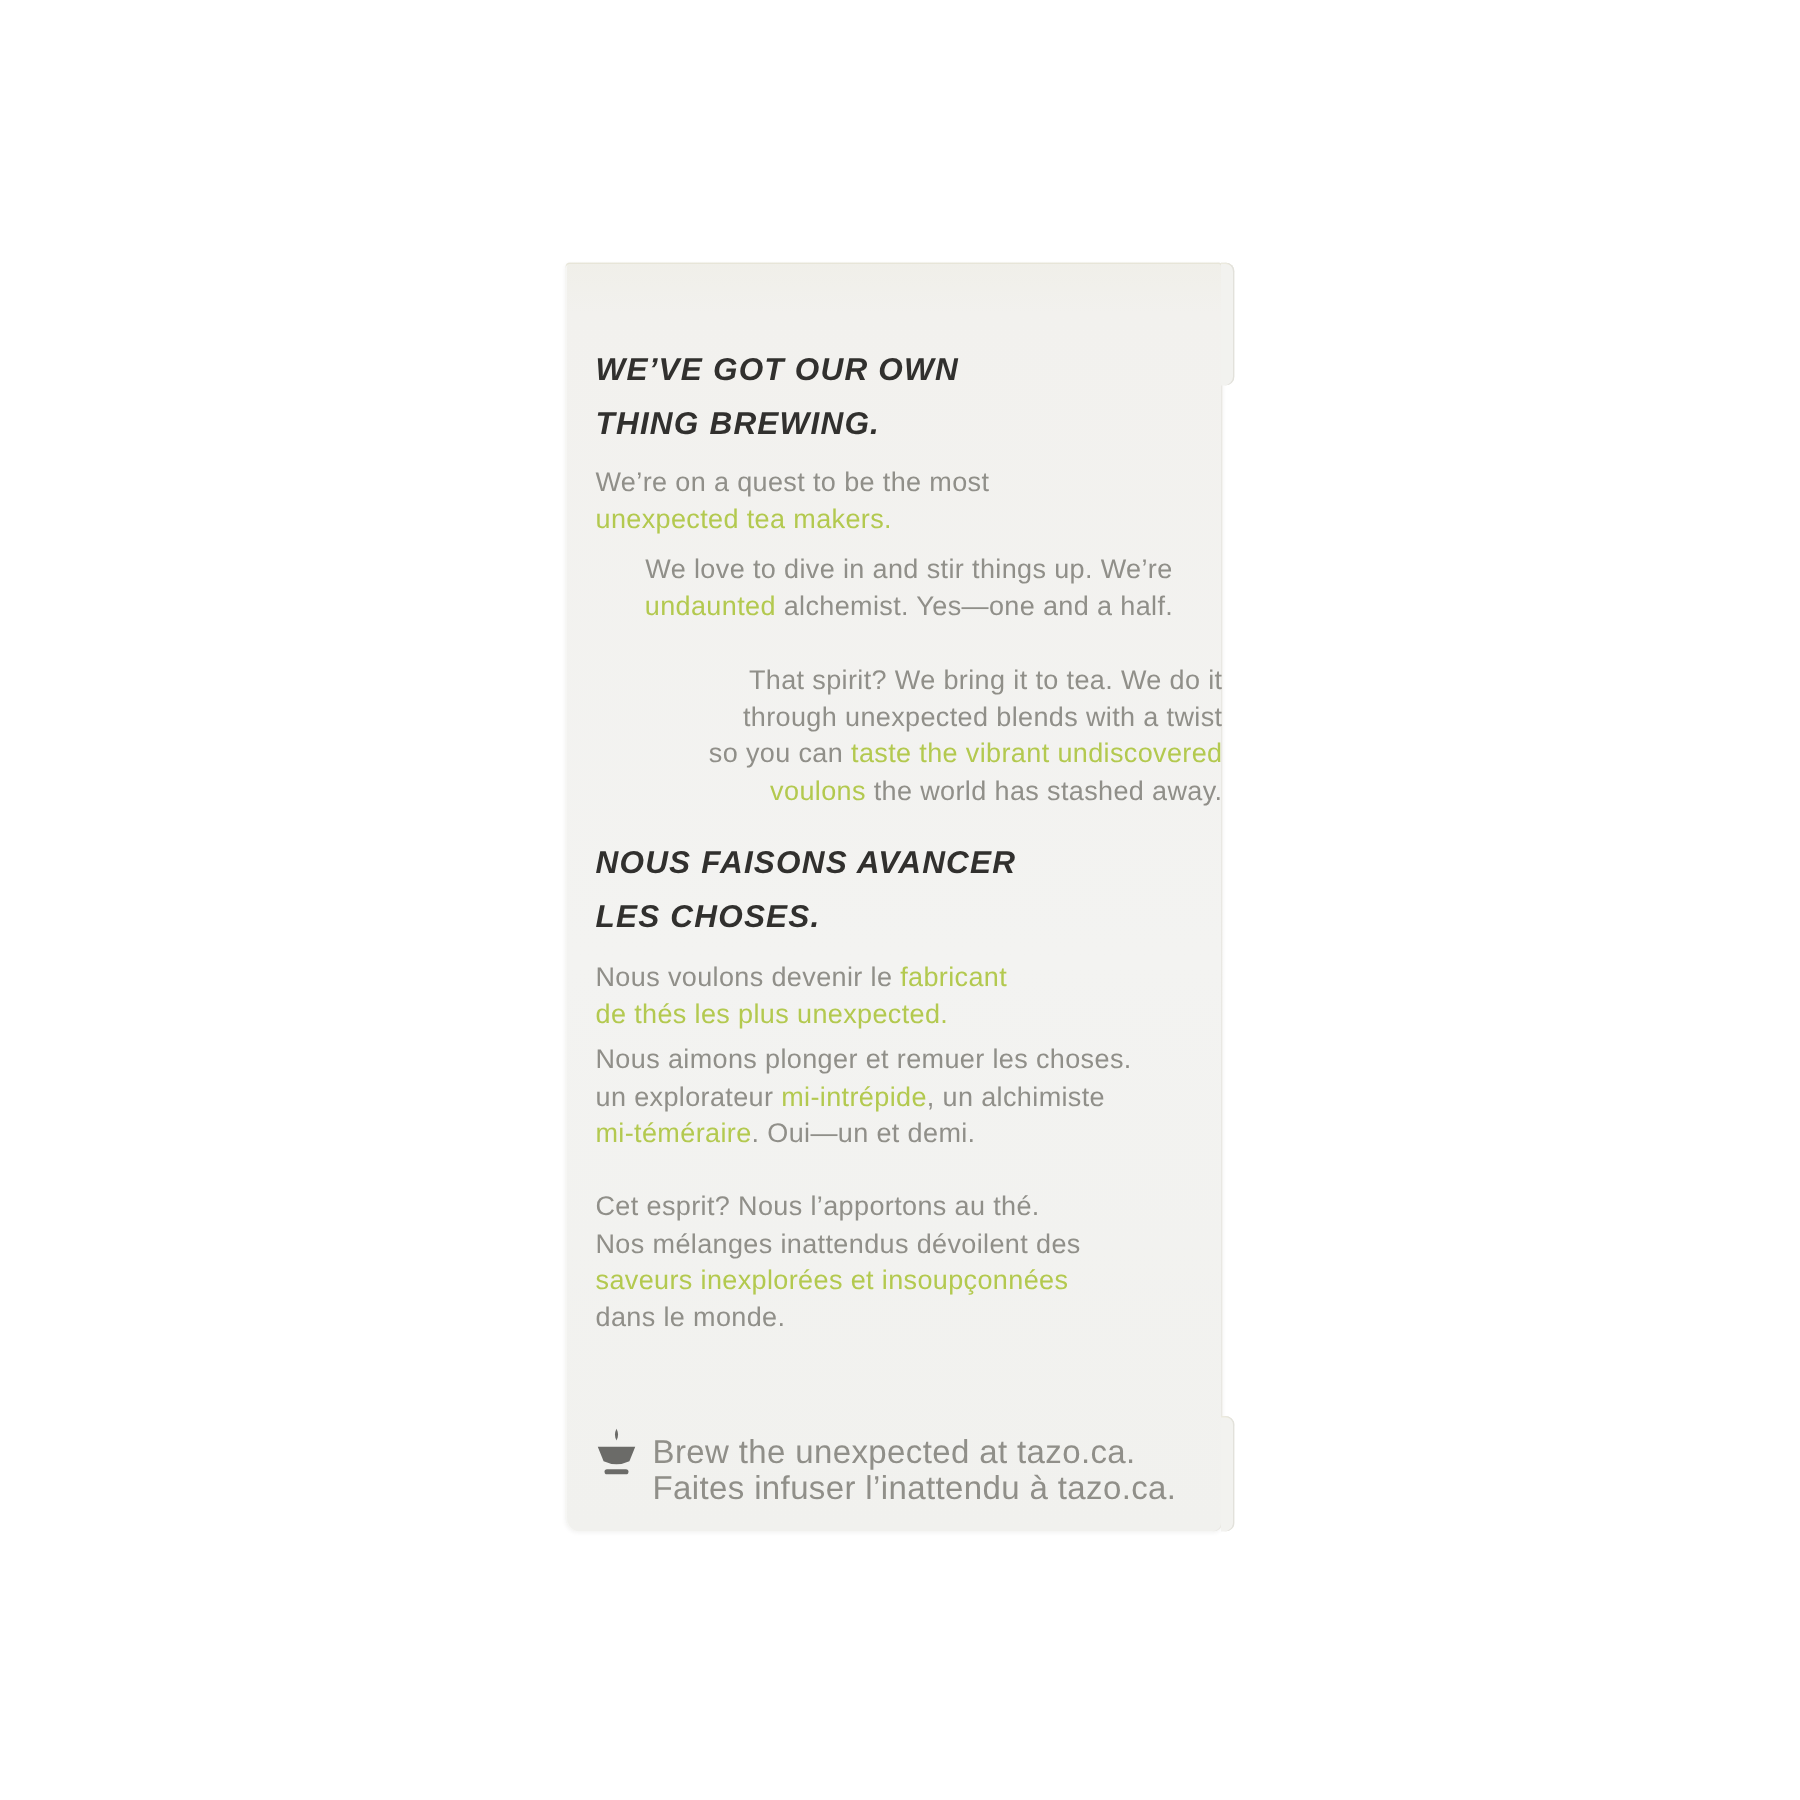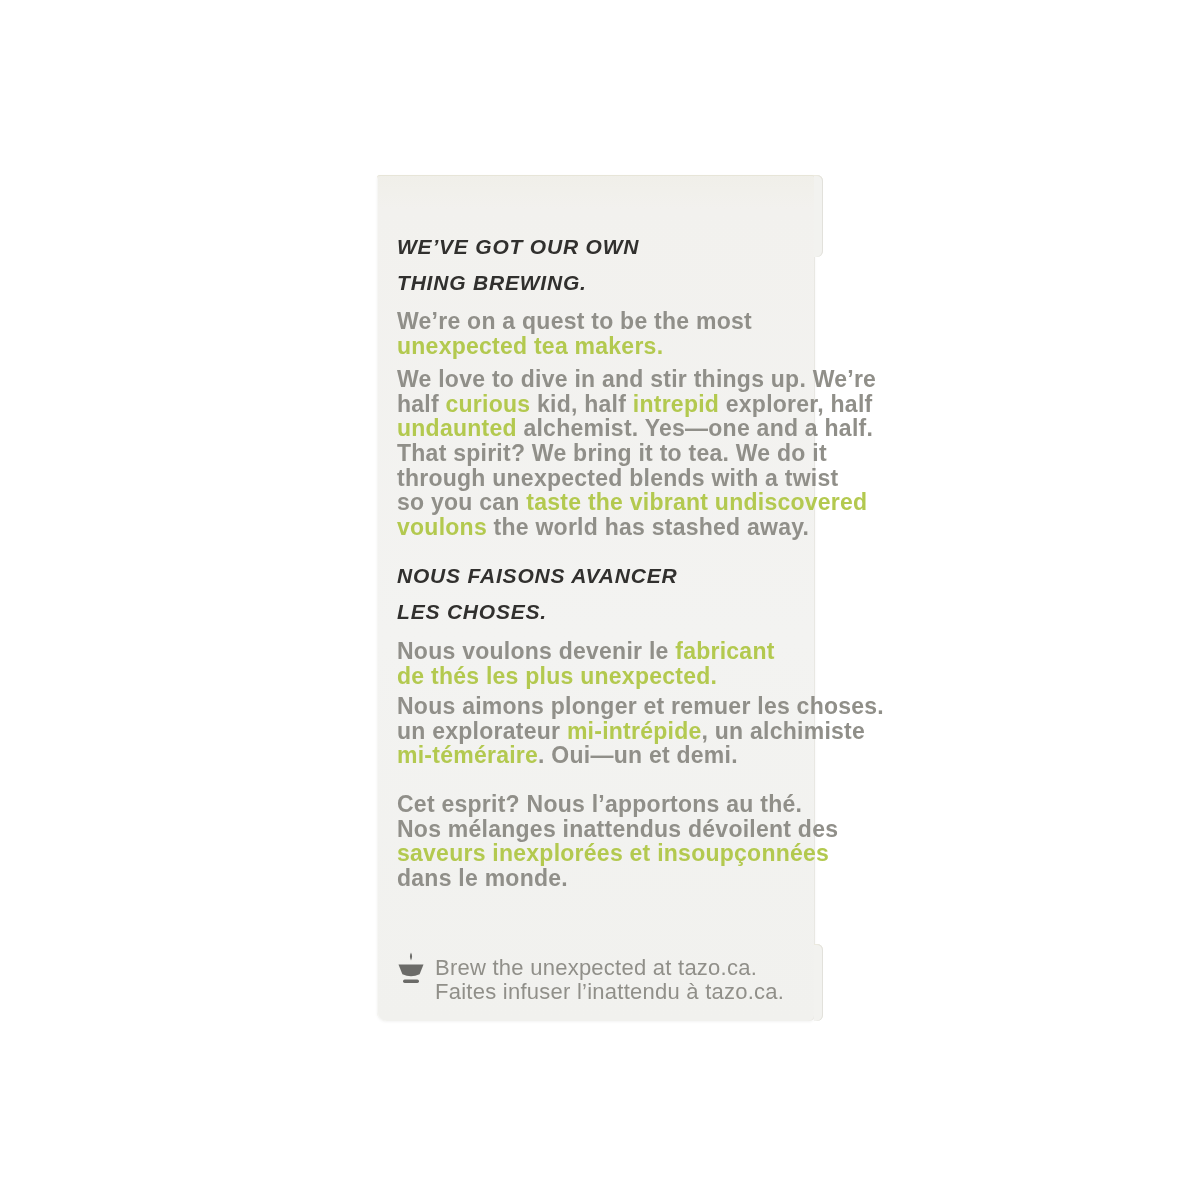--- a/index.html
+++ b/index.html
@@ -10,29 +10,29 @@
          border-radius:3px 3px 6px 9px;
          box-shadow:inset 0 1px 0 #e7e5d8, inset -1px 0 0 #e9e8e3, inset 1px 0 0 #f6f6f4,
                     0 1px 3px rgba(0,0,0,0.05);}
   .tab{position:absolute;left:437px;width:9px;background:#f2f2ef;
        box-shadow:inset -1px 0 0 #e2e1db, inset 0 1px 0 #eceade;}
   .tab-top{top:0;height:82px;border-radius:0 6px 6px 0;}
   .tab-bottom{top:769px;height:77px;border-radius:0 6px 6px 0;}
   .blk{position:absolute;left:0;right:0;padding-left:20px;}
   .hd{font-weight:700;font-size:21px;line-height:36px;letter-spacing:0.8px;
       color:var(--heading,#31302e);font-style:italic;}
-  .bl{font-size:23px;line-height:24.6px;letter-spacing:0.25px;white-space:nowrap;
-      color:var(--gray,#908f89);font-weight:bold;}
+  .bl{font-size:18px;line-height:24.6px;letter-spacing:0.25px;white-space:nowrap;
+      color:var(--gray,#908f89);}
   .run{white-space:pre;}
   .r-gray{color:var(--gray,#908f89);}
   .r-green{color:var(--green,#b3c94f);}
   .s-h1{top:54px;}
   .s-p1{top:134px;}
   .s-p2{top:192px;text-align:center;}
-  .s-p3{top:266px;}
+  .s-p3{top:266px;text-align:right;}
   .s-h2{top:383px;}
   .s-p4{top:464px;}
   .s-p5{top:519px;}
   .s-p6{top:617px;}
   .s-ft{top:771px;display:flex;align-items:flex-start;}
   .cup{width:28px;height:38px;margin-top:6px;flex:0 0 auto;color:var(--icon,#6b6b68);}
   .ftext{padding-top:10px;margin-left:10px;}
   .fl{font-size:22px;line-height:24px;letter-spacing:0.25px;white-space:nowrap;
       color:var(--gray,#908f89);}
 </style>
@@ -49,21 +49,20 @@
       <div class="hd">THING BREWING.</div>
     </section>
 
     <section class="blk s-p1">
       <div class="bl"><span class="run r-gray">We’re on a quest to be the most</span></div>
       <div class="bl"><span class="run r-green">unexpected tea makers.</span></div>
     </section>
 
     <section class="blk s-p2">
       <div class="bl"><span class="run r-gray">We love to dive in and stir things up. We’re</span></div>
-      <div class="bl"><span class="run r-gray">half </span><span class="run r-green">curious</span><span class="run r-gray"> kid, half </span><span class="run r-green">intrepid</span><span class="run r-gray"> explorer, half</span></div>
       <div class="bl"><span class="run r-green">undaunted</span><span class="run r-gray"> alchemist. Yes—one and a half.</span></div>
     </section>
 
     <section class="blk s-p3">
       <div class="bl"><span class="run r-gray">That spirit? We bring it to tea. We do it</span></div>
       <div class="bl"><span class="run r-gray">through unexpected blends with a twist</span></div>
       <div class="bl"><span class="run r-gray">so you can </span><span class="run r-green">taste the vibrant undiscovered</span></div>
       <div class="bl"><span class="run r-green">voulons</span><span class="run r-gray"> the world has stashed away.</span></div>
     </section>
 

